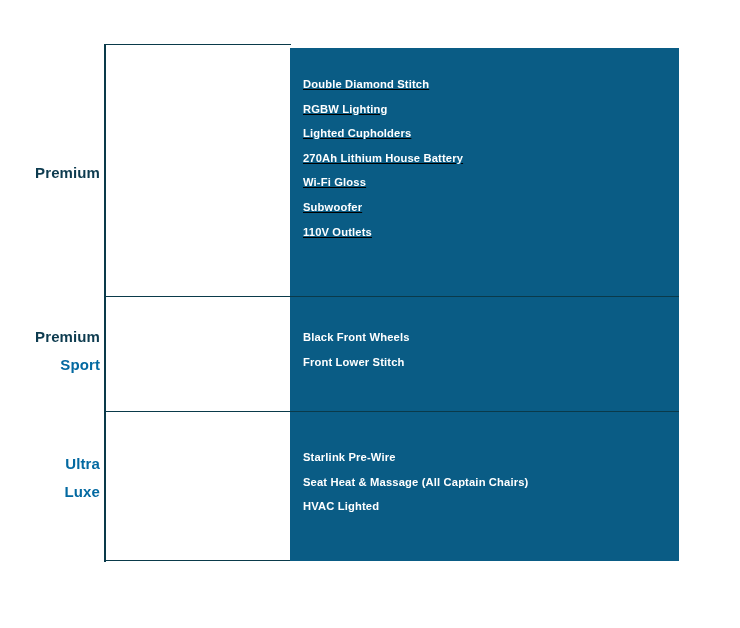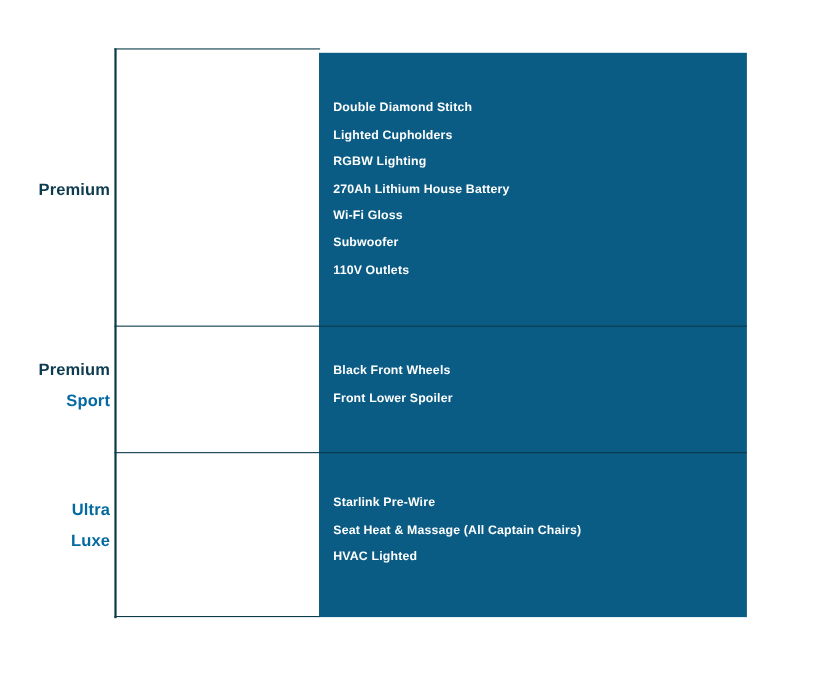--- a/index.html
+++ b/index.html
@@ -107,21 +107,21 @@
     color: #ffffff;
     font-size: 11.2px;
     font-weight: bold;
     line-height: 1;
     letter-spacing: 0.15px;
     white-space: nowrap;
   }
   .feature-item + .feature-item {
     margin-top: 13.4px;
   }
-  .pgroup-1 .feature-list { padding-top: 45px; }
+  .pgroup-1 .feature-list { padding-top: 31px; text-decoration: underline; }
   .pgroup-2 .feature-list { padding-top: 35px; }
   .pgroup-3 .feature-list { padding-top: 40px; }
 </style>
 </head>
 <body>
 
 <div id="canvas">
 
   <div class="bracket-spine"></div>
   <div class="bracket-arm arm-top"></div>
@@ -144,33 +144,33 @@
   </div>
 
   <div class="panel">
 
     <div class="panel-divider pdiv-1"></div>
     <div class="panel-divider pdiv-2"></div>
 
     <div class="panel-group pgroup-1">
       <ul class="feature-list">
         <li class="feature-item">Double Diamond Stitch</li>
+        <li class="feature-item">RGBW Lighting</li>
         <li class="feature-item">Lighted Cupholders</li>
-        <li class="feature-item">RGBW Lighting</li>
         <li class="feature-item">270Ah Lithium House Battery</li>
         <li class="feature-item">Wi-Fi Gloss</li>
         <li class="feature-item">Subwoofer</li>
         <li class="feature-item">110V Outlets</li>
       </ul>
     </div>
 
     <div class="panel-group pgroup-2">
       <ul class="feature-list">
         <li class="feature-item">Black Front Wheels</li>
-        <li class="feature-item">Front Lower Spoiler</li>
+        <li class="feature-item">Front Lower Stitch</li>
       </ul>
     </div>
 
     <div class="panel-group pgroup-3">
       <ul class="feature-list">
         <li class="feature-item">Starlink Pre-Wire</li>
         <li class="feature-item">Seat Heat &amp; Massage (All Captain Chairs)</li>
         <li class="feature-item">HVAC Lighted</li>
       </ul>
     </div>

